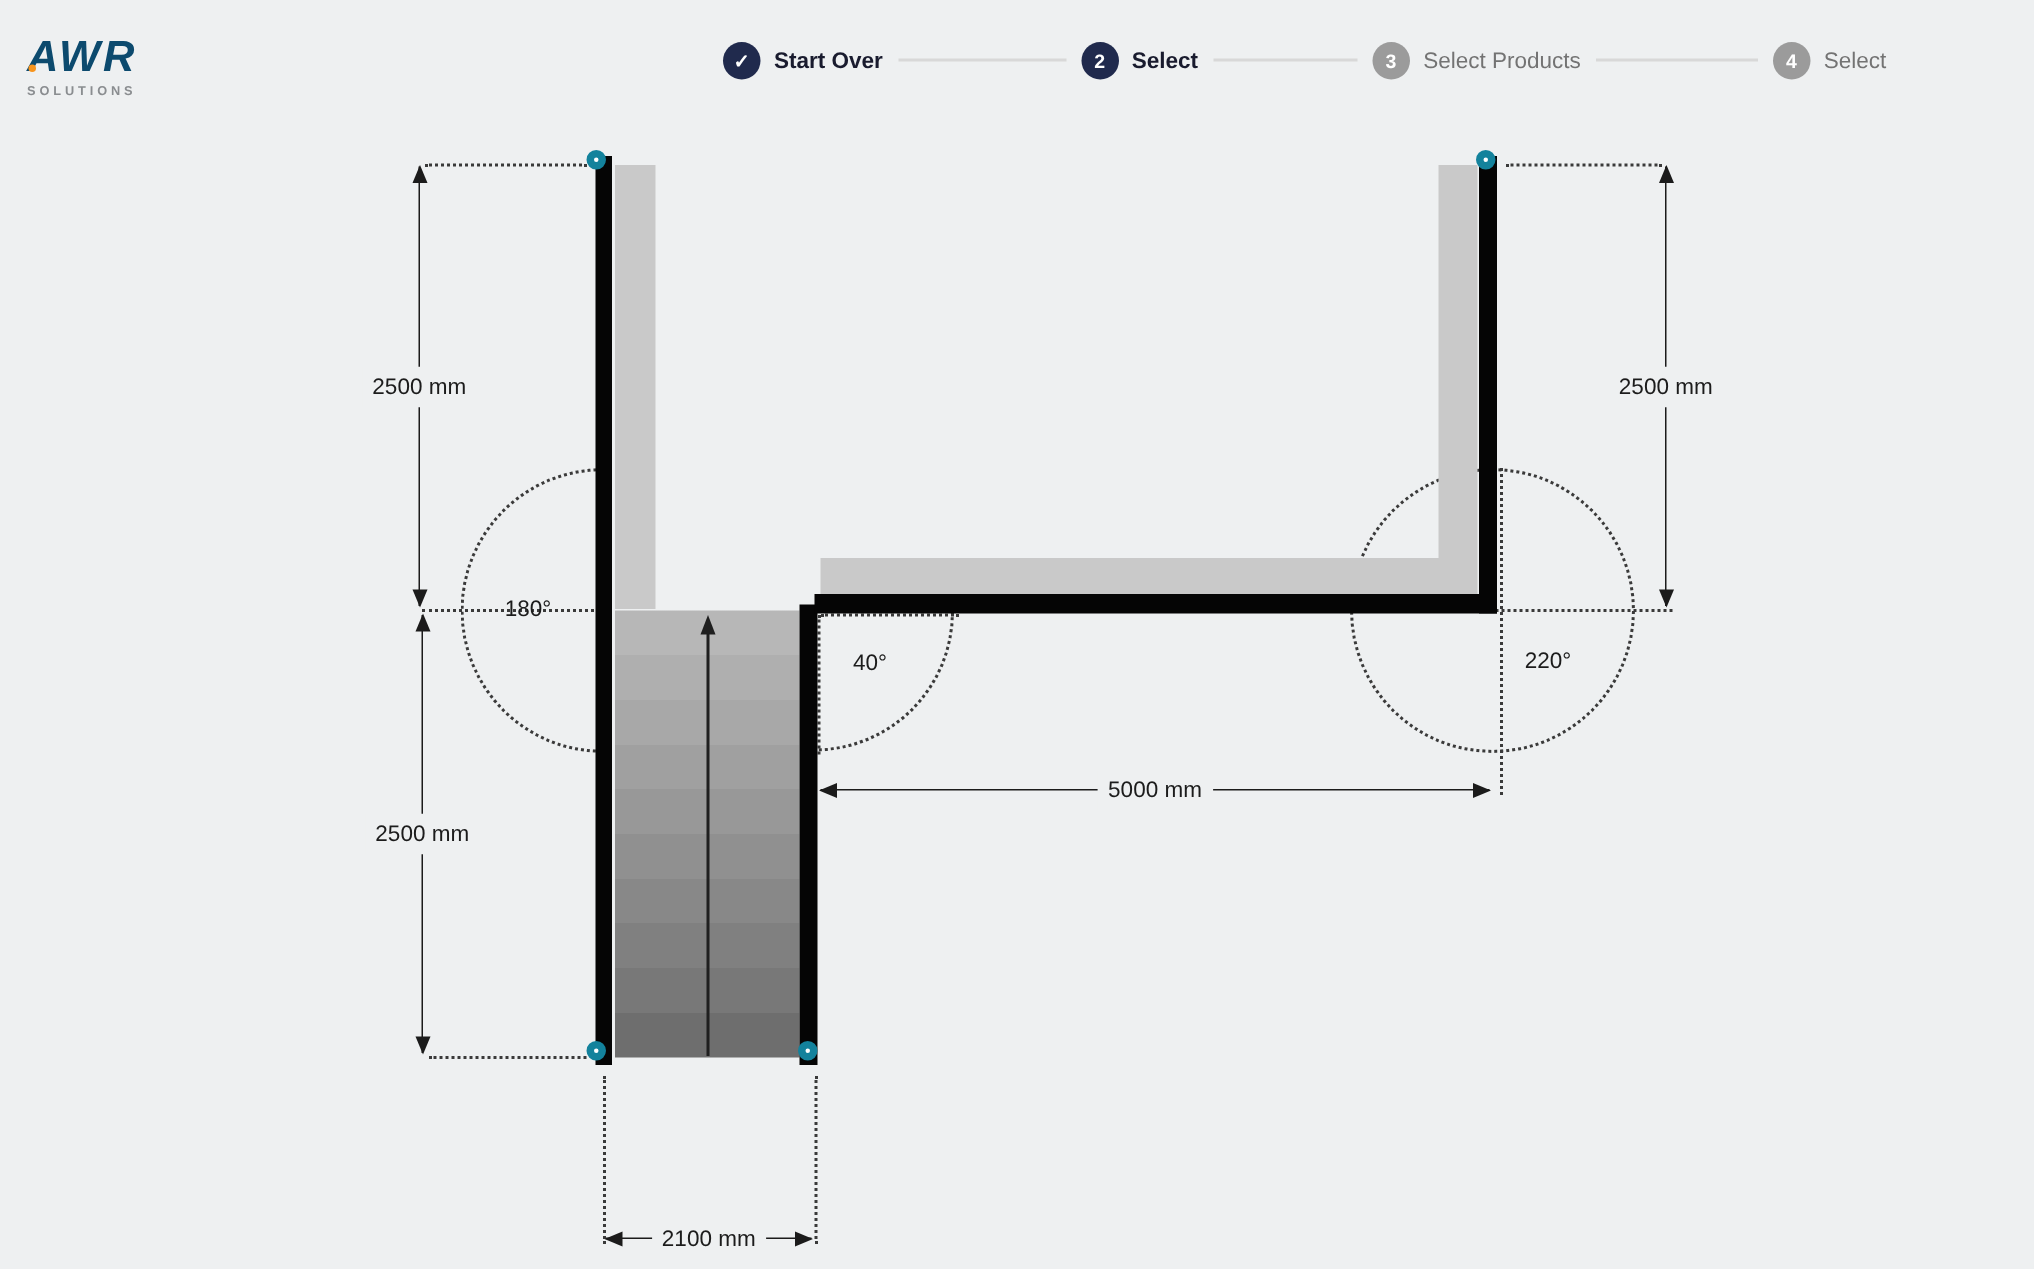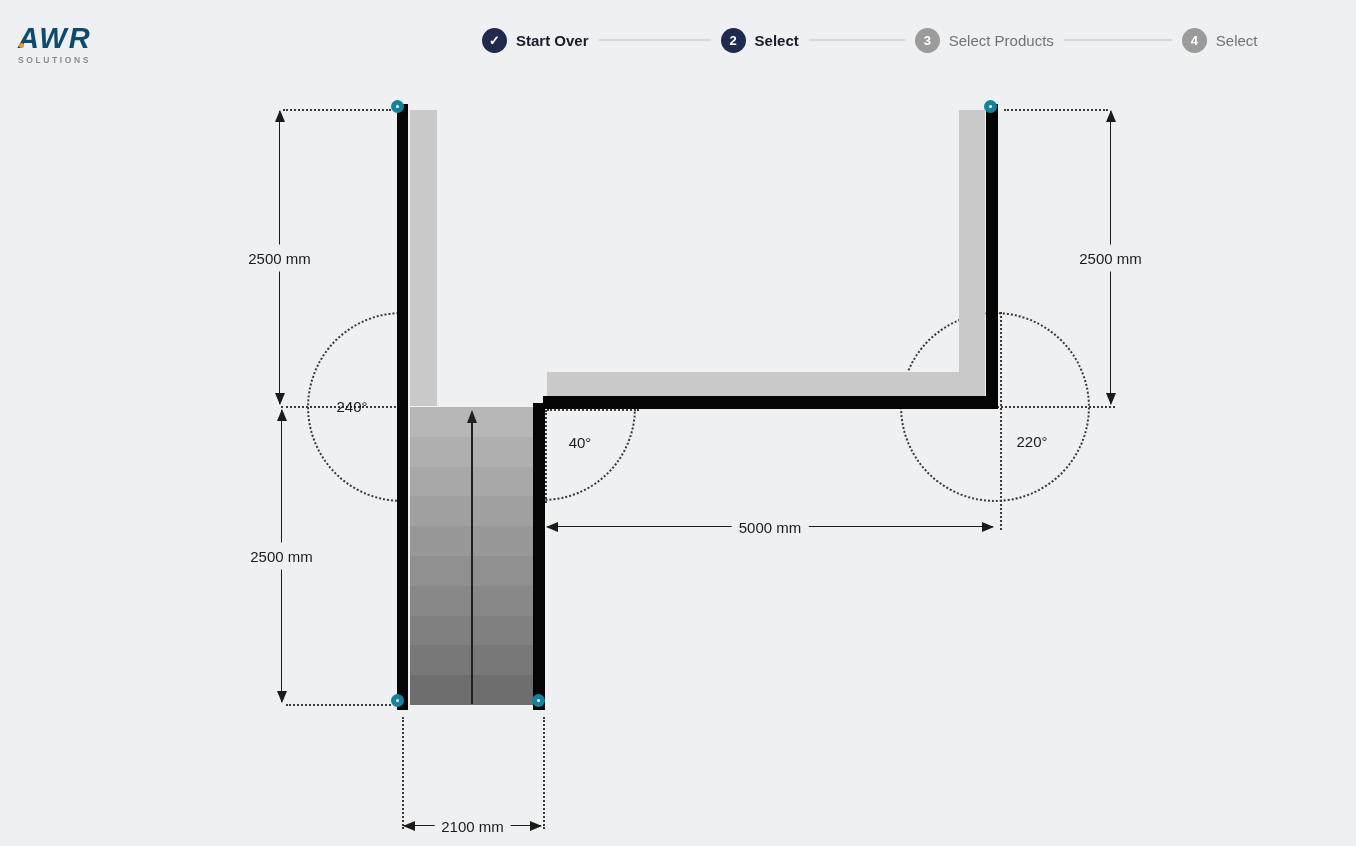--- a/index.html
+++ b/index.html
@@ -139,21 +139,21 @@
     <span class="arr right"></span>
     <span class="dim-label">5000 mm</span>
   </div>
 
   <div class="dim h" style="left:404px;top:825px;width:137px">
     <span class="arr left"></span>
     <span class="arr right"></span>
     <span class="dim-label">2100 mm</span>
   </div>
 
-  <span class="angle-label" style="left:352px;top:406px">240°</span>
+  <span class="angle-label" style="left:352px;top:406px">180°</span>
   <span class="angle-label" style="left:580px;top:442px">40°</span>
   <span class="angle-label" style="left:1032px;top:441px">220°</span>
 
   <div class="handle" style="left:391px;top:100px"></div>
   <div class="handle" style="left:984px;top:100px"></div>
   <div class="handle" style="left:391px;top:694px"></div>
   <div class="handle" style="left:532px;top:694px"></div>
 
 </div>
 

